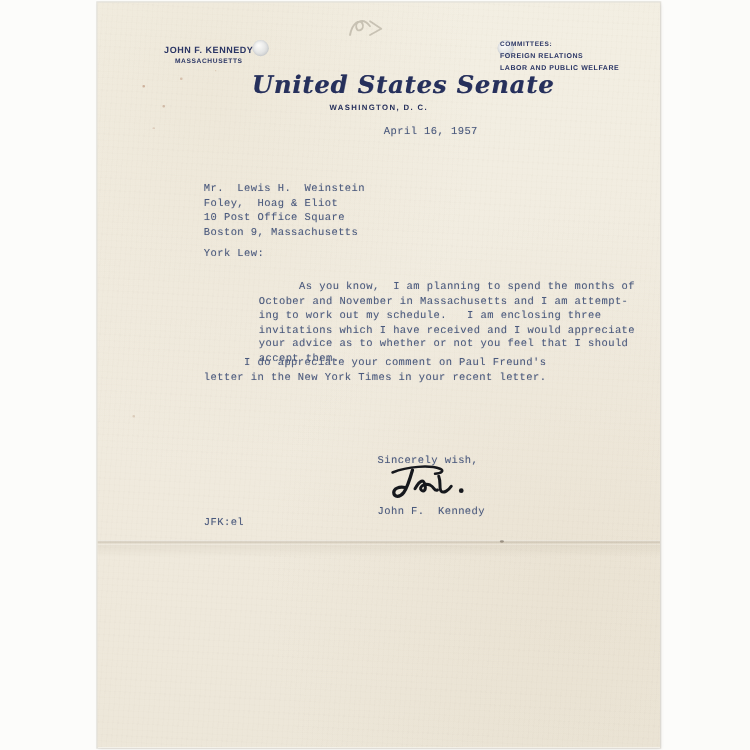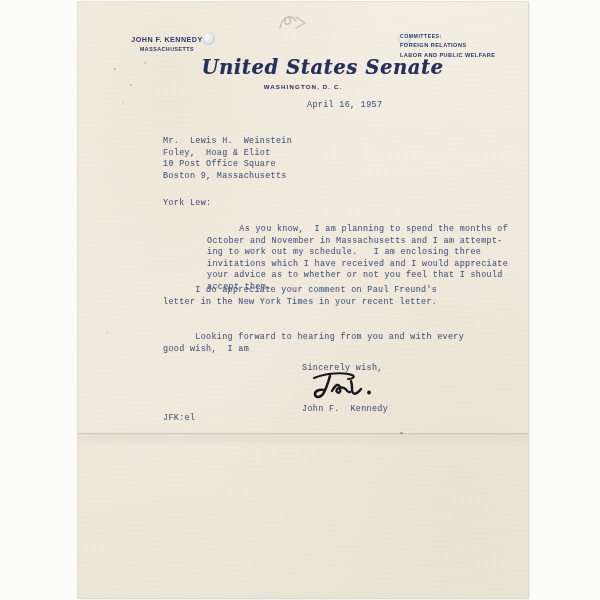--- a/index.html
+++ b/index.html
@@ -149,21 +149,21 @@
     color: #4b5a7d;
     font-family: "Liberation Mono", monospace;
     font-size: 8.4px;
     line-height: 11.6px;
     letter-spacing: 0.35px;
     white-space: pre;
     text-shadow: 0 0 0.7px rgba(75,90,125,0.30);
   }
 
   .date     { left: 229px; top: 98px; }
-  .address  { left: 85px;  top: 134px; }
+  .address  { left: 85px;  top: 144px; }
   .salute   { left: 85px;  top: 196px; }
   .para1    { left: 85px;  top: 222px; margin-left: 44px; }
   .para2    { left: 85px;  top: 283px; }
   .para3    { left: 85px;  top: 330px; }
   .closing  { left: 224px; top: 361px; }
   .signedby { left: 224px; top: 402px; }
   .initials { left: 85px;  top: 411px; }
 
   
   .signature {
@@ -237,22 +237,20 @@
 Boston 9, Massachusetts</div>
     <div class="typed salute">York Lew:</div>
     <div class="typed para1">      As you know,  I am planning to spend the months of
 October and November in Massachusetts and I am attempt-
 ing to work out my schedule.   I am enclosing three
 invitations which I have received and I would appreciate
 your advice as to whether or not you feel that I should
 accept them.</div>
     <div class="typed para2">      I do appreciate your comment on Paul Freund's
 letter in the New York Times in your recent letter.</div>
-    <div class="typed para3">      Looking forward to hearing from you and with every
-good wish,  I am</div>
     <div class="typed closing">Sincerely wish,</div>
     <div class="typed signedby">John F.  Kennedy</div>
     <div class="typed initials">JFK:el</div>
 
     <div class="signature">
       <svg viewBox="0 0 120 32" width="120" height="32">
         <g fill="none" stroke="#16181d" stroke-linecap="round" stroke-linejoin="round">
           <path d="M8 7 C20 2, 38 1, 46 4 C50 5.5, 47 8, 42 8" stroke-width="2.0"></path>
           <path d="M24 5 C22 12, 20 19, 17 23 C14 27, 9 27, 9 23 C9 20, 13 18, 18 19" stroke-width="2.6"></path>
           <path d="M26 20 C30 13, 33 12, 34 17 C35 21, 33 23, 31 21 C29 19, 33 15, 38 17 C42 19, 41 22, 44 21" stroke-width="2.4"></path>

